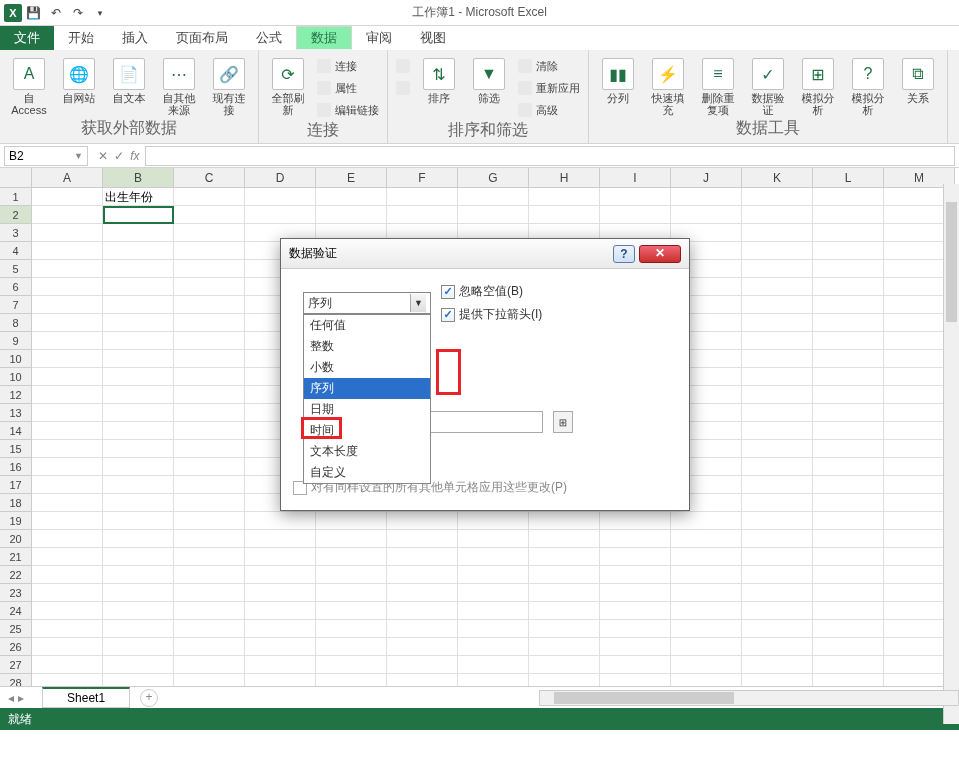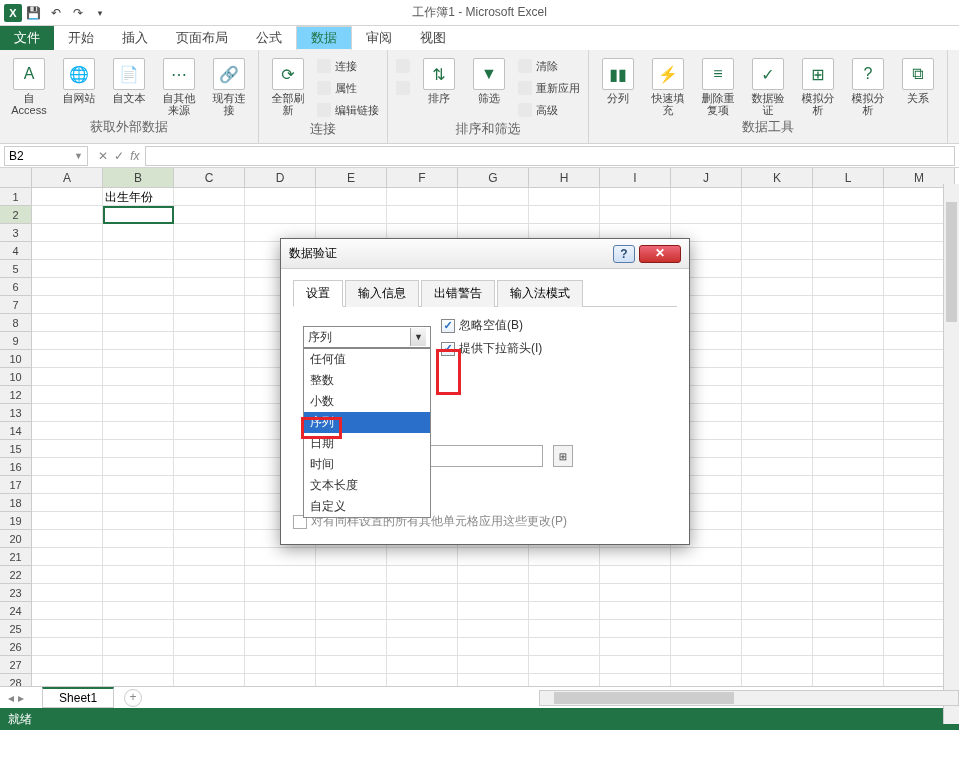--- a/index.html
+++ b/index.html
@@ -9,27 +9,27 @@
 .titlebar { height: 26px; background: #fff; display: flex; align-items: center; border-bottom: 1px solid #d4d4d4; }
 .qat { display: flex; align-items: center; gap: 2px; padding: 0 4px; }
 .qat .xl-icon { width: 18px; height: 18px; background: #217346; color: #fff; display: flex; align-items: center; justify-content: center; font-weight: bold; font-size: 11px; border-radius: 2px; }
 .qat-btn { width: 20px; height: 20px; display: flex; align-items: center; justify-content: center; color: #444; cursor: pointer; }
 .title-text { position: absolute; left: 50%; transform: translateX(-50%); color: #5a5a5a; font-size: 12px; }
 
 
 .ribbon-tabs { height: 24px; display: flex; align-items: stretch; background: #fff; }
 .ribbon-tab { padding: 0 14px; display: flex; align-items: center; font-size: 13px; color: #444; cursor: pointer; }
 .ribbon-tab.file { background: #217346; color: #fff; }
-.ribbon-tab.active { border: 1px solid #d4d4d4; border-bottom: 1px solid #f1f1f1; background: #7dd3fc; color: #217346; }
+.ribbon-tab.active { border: 1px solid #d4d4d4; border-bottom: 1px solid #f1f1f1; background: #86efac; color: #217346; }
 
 
 .ribbon { height: 94px; background: #f1f1f1; border-bottom: 1px solid #d4d4d4; display: flex; }
 .rgroup { border-right: 1px solid #d4d4d4; padding: 2px 6px 0; display: flex; flex-direction: column; align-items: center; }
 .rgroup-body { display: flex; gap: 4px; height: 70px; align-items: flex-start; padding-top: 4px; }
-.rgroup-label { font-size: 13px; color: #666; margin-top: auto; padding-bottom: 11px; }
+.rgroup-label { font-size: 16px; color: #666; margin-top: auto; padding-bottom: 11px; }
 .rbtn-lg { width: 46px; display: flex; flex-direction: column; align-items: center; gap: 2px; cursor: pointer; padding: 2px; }
 .rbtn-lg .ico { width: 32px; height: 32px; background: #fff; border: 1px solid #c0c0c0; border-radius: 2px; display:flex;align-items:center;justify-content:center;color:#217346;font-size:16px; }
 .rbtn-lg span { font-size: 11px; text-align: center; line-height: 12px; color:#444; }
 .rbtn-sm { display: flex; align-items: center; gap: 4px; font-size: 11px; color: #444; cursor: pointer; height: 20px; padding: 0 2px; }
 .rbtn-sm .ico-s { width: 14px; height: 14px; background:#e8e8e8; border-radius:2px; }
 .rcol { display:flex; flex-direction:column; gap:2px; }
 
 
 .fxbar { height: 24px; border-bottom: 1px solid #d4d4d4; display: flex; align-items: center; background:#fff; }
 .namebox { width: 84px; height: 20px; border: 1px solid #ccc; margin: 0 4px; padding: 0 4px; display:flex; align-items:center; font-size:12px; }
@@ -45,21 +45,21 @@
 .rowheads { position:absolute; left:0; top:20px; width:32px; }
 .rowhead { height:18px; background:#f0f0f0; border-right:1px solid #ccc; border-bottom:1px solid #ccc; text-align:center; font-size:11px; color:#444; line-height:18px; }
 .cells { position:absolute; left:32px; top:20px; right:0; bottom:0; }
 .cell { position:absolute; width:71px; height:18px; border-right:1px solid #e0e0e0; border-bottom:1px solid #e0e0e0; font-size:12px; padding:0 2px; line-height:18px; }
 .cell.sel { border:2px solid #217346; z-index:2; }
 .colhead.active, .rowhead.active { background:#d5e3cf; }
 
 
 .sheettabs { height: 22px; border-top:1px solid #ccc; display:flex; align-items:center; background:#fff; }
 .st-nav { display:flex; gap:4px; padding:0 8px; color:#888; }
-.stab { padding: 2px 16px; border:1px solid #ccc; border-top:2px solid #217346; background:#fff; font-size:12px; margin-left:10px; }
+.stab { padding: 2px 24px; border:1px solid #ccc; border-top:2px solid #217346; background:#fff; font-size:12px; margin-left:10px; }
 .st-add { width:18px; height:18px; border:1px solid #ccc; border-radius:50%; margin-left:10px; text-align:center; line-height:15px; color:#888; cursor:pointer; }
 .hscroll { margin-left:auto; width:420px; height:16px; background:#f0f0f0; border:1px solid #ccc; position:relative; }
 .hscroll::before { content:''; position:absolute; left:14px; width:180px; top:1px; bottom:1px; background:#cdcdcd; }
 
 
 .statusbar { height: 22px; background: #217346; color:#fff; display:flex; align-items:center; padding:0 8px; font-size:12px; }
 
 
 .dialog { position:absolute; left:280px; top:238px; width:410px; background:#fff; border:1px solid #666; box-shadow:0 4px 16px rgba(0,0,0,.4); z-index:100; }
 .dlg-title { height:30px; background:linear-gradient(#fdfdfd,#eaeaea); border-bottom:1px solid #ccc; display:flex; align-items:center; padding:0 8px; font-size:12px; }
@@ -684,26 +684,20 @@
 
 <div class="dialog">
   <div class="dlg-title">
     <span>数据验证</span>
     <div class="wctl">
       <div class="help">?</div>
       <div class="close">✕</div>
     </div>
   </div>
   <div class="dlg-body">
-    <div class="dlg-tabs">
-      <div class="dlg-tab active">设置</div>
-      <div class="dlg-tab">输入信息</div>
-      <div class="dlg-tab">出错警告</div>
-      <div class="dlg-tab">输入法模式</div>
-    </div>
     <div class="dlg-section">
       <div class="dlg-row" style="margin-left:10px;">
         <div class="dlg-select-wrap">
           <div class="dlg-select-btn">
             <span>序列</span>
             <span class="dd">▼</span>
           </div>
           <div class="dlg-dropdown" id="ddlist">
               <div class="dlg-opt">任何值</div>
               <div class="dlg-opt">整数</div>

